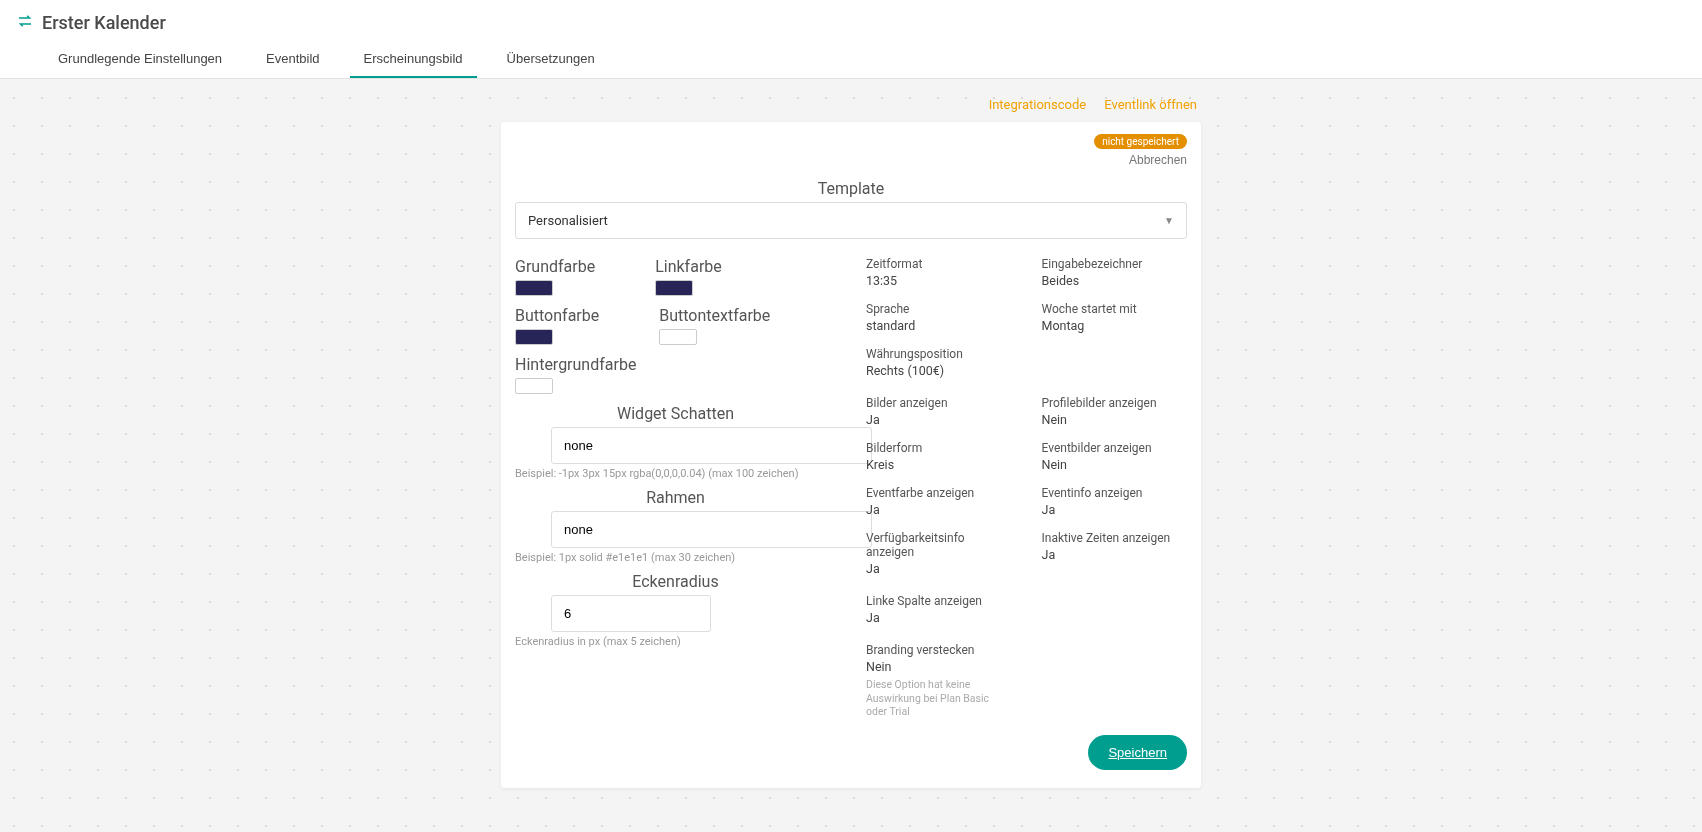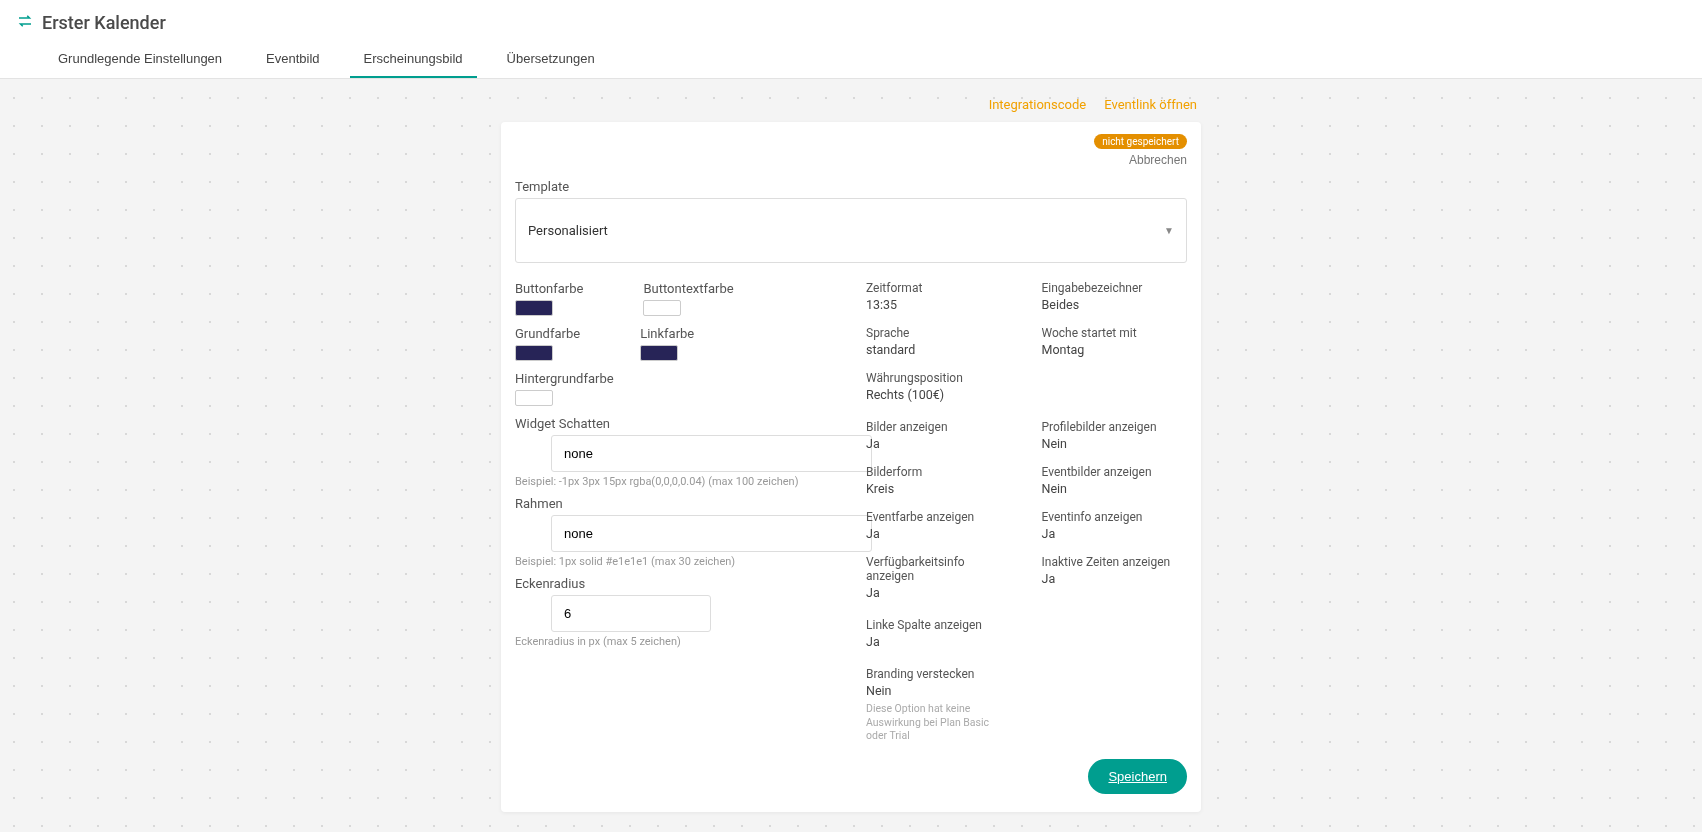--- a/index.html
+++ b/index.html
@@ -92,34 +92,35 @@
     border-radius: 10px;
   }
   .cancel-link {
     font-size: 12px;
     color: #777;
     cursor: pointer;
     background: none; border: none;
   }
 
   .label {
-    font-size: 13px;
+    font-size: 16px;
     color: #555;
     margin-bottom: 4px;
     display: block;
+    text-align: center;
   }
   .select-wrap {
     position: relative;
     margin-bottom: 18px;
   }
   .select-box {
     width: 100%;
     border: 1px solid #ddd;
     border-radius: 3px;
-    padding: 24px 12px;
+    padding: 10px 12px;
     font-size: 13px;
     background: #fff;
     display: flex;
     justify-content: space-between;
     align-items: center;
     cursor: pointer;
   }
   .caret {
     color: #888;
     font-size: 10px;
@@ -245,36 +246,36 @@
           <span>Personalisiert</span>
           <span class="caret">▼</span>
         </div>
       </div>
 
       <div class="cols">
 
         <div class="col">
           <div class="swatch-row">
             <div class="swatch-item">
+              <span class="label">Grundfarbe</span>
+              <div class="swatch" style="background: rgb(39, 36, 87);"></div>
+            </div>
+            <div class="swatch-item">
+              <span class="label">Linkfarbe</span>
+              <div class="swatch" style="background: rgb(39, 36, 87);"></div>
+            </div>
+          </div>
+          <div class="swatch-row">
+            <div class="swatch-item">
               <span class="label">Buttonfarbe</span>
               <div class="swatch" style="background: rgb(39, 36, 87);"></div>
             </div>
             <div class="swatch-item">
               <span class="label">Buttontextfarbe</span>
               <div class="swatch" style="background: rgb(255, 255, 255);"></div>
-            </div>
-          </div>
-          <div class="swatch-row">
-            <div class="swatch-item">
-              <span class="label">Grundfarbe</span>
-              <div class="swatch" style="background: rgb(39, 36, 87);"></div>
-            </div>
-            <div class="swatch-item">
-              <span class="label">Linkfarbe</span>
-              <div class="swatch" style="background: rgb(39, 36, 87);"></div>
             </div>
           </div>
           <div class="swatch-row">
             <div class="swatch-item">
               <span class="label">Hintergrundfarbe</span>
               <div class="swatch" style="background: rgb(255, 255, 255);"></div>
             </div>
           </div>
 
           <div class="field-block">

